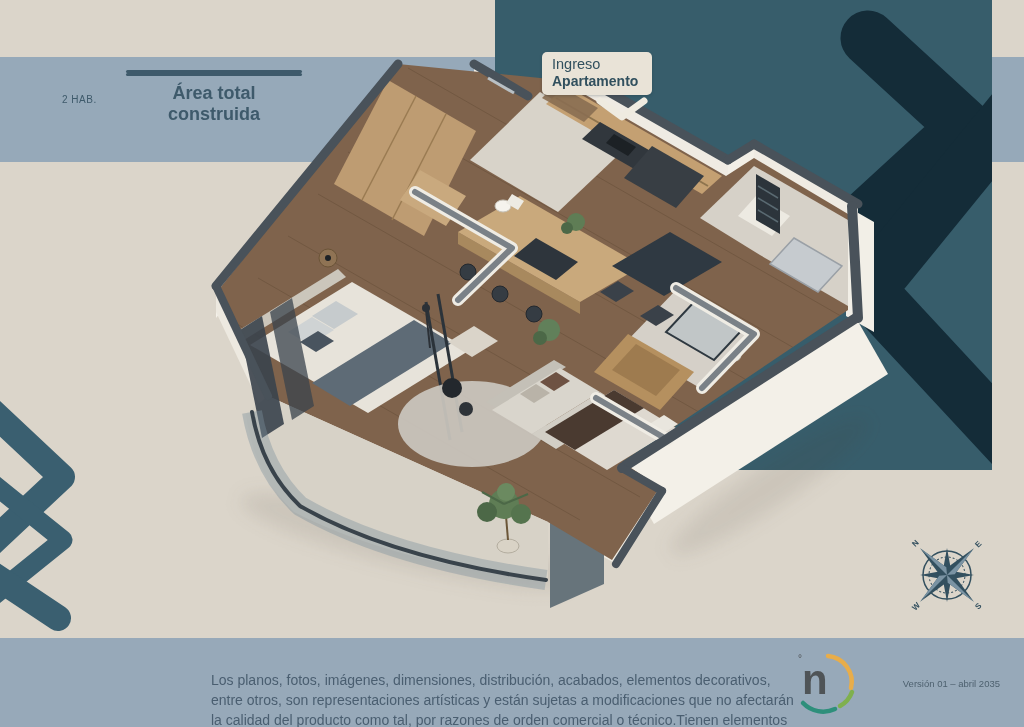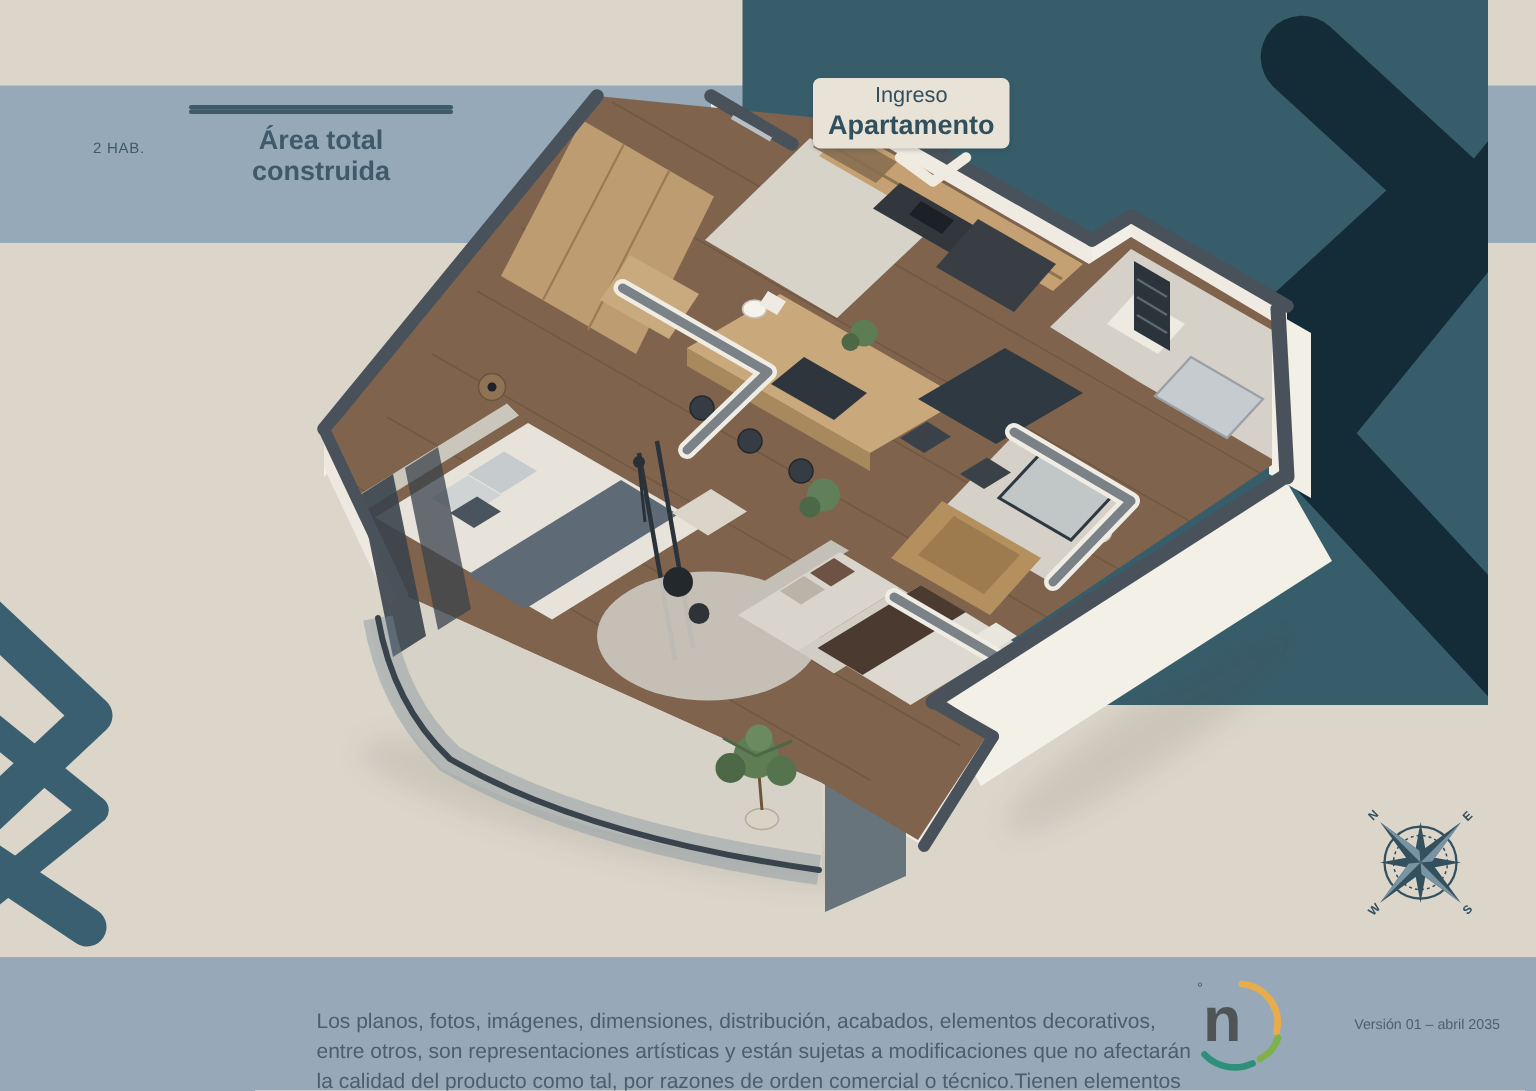--- a/index.html
+++ b/index.html
@@ -18,22 +18,22 @@
   #header{left:40px;top:70px;width:280px;z-index:4;color:#3E5A6B;}
   #rooms-label{position:absolute;left:22px;top:24px;font-size:10px;letter-spacing:.5px;}
   #area-block{position:absolute;left:86px;top:0;width:176px;text-align:center;}
   .rule{height:3px;background:#3E5A6B;border-radius:2px;}
   #area-value{font-size:37px;font-weight:bold;letter-spacing:-1px;padding:3px 0 5px 0;color:#3C5968;}
   #area-caption{font-size:18px;font-weight:bold;margin-top:7px;}
   
   #callout{left:542px;top:52px;z-index:5;}
   #callout-box{background:#E9E3D7;border-radius:5px;padding:4px 10px 6px 10px;
                box-shadow:0 1px 3px rgba(20,40,50,.25);color:#31505E;line-height:1.15;}
-  #callout-box .l1{font-size:14.5px;text-align:center;}
-  #callout-box .l2{font-size:18px;font-weight:bold;}
+  #callout-box .l1{font-size:14.5px;}
+  #callout-box .l2{font-size:14px;font-weight:bold;}
   
   #plan{left:0;top:0;z-index:3;pointer-events:none;}
   
   #compass{left:898px;top:526px;z-index:4;}
   
   #footer{left:0;top:638px;width:1024px;height:89px;background:#97A9B9;z-index:6;}
   #disclaimer{position:absolute;left:183px;top:19px;width:594px;font-size:14px;line-height:1.42;
               color:#4A5E70;margin-left:28px;}
   #version{position:absolute;right:24px;top:40px;font-size:9.5px;color:#4E616F;}
   #logo{position:absolute;left:788px;top:6px;}

